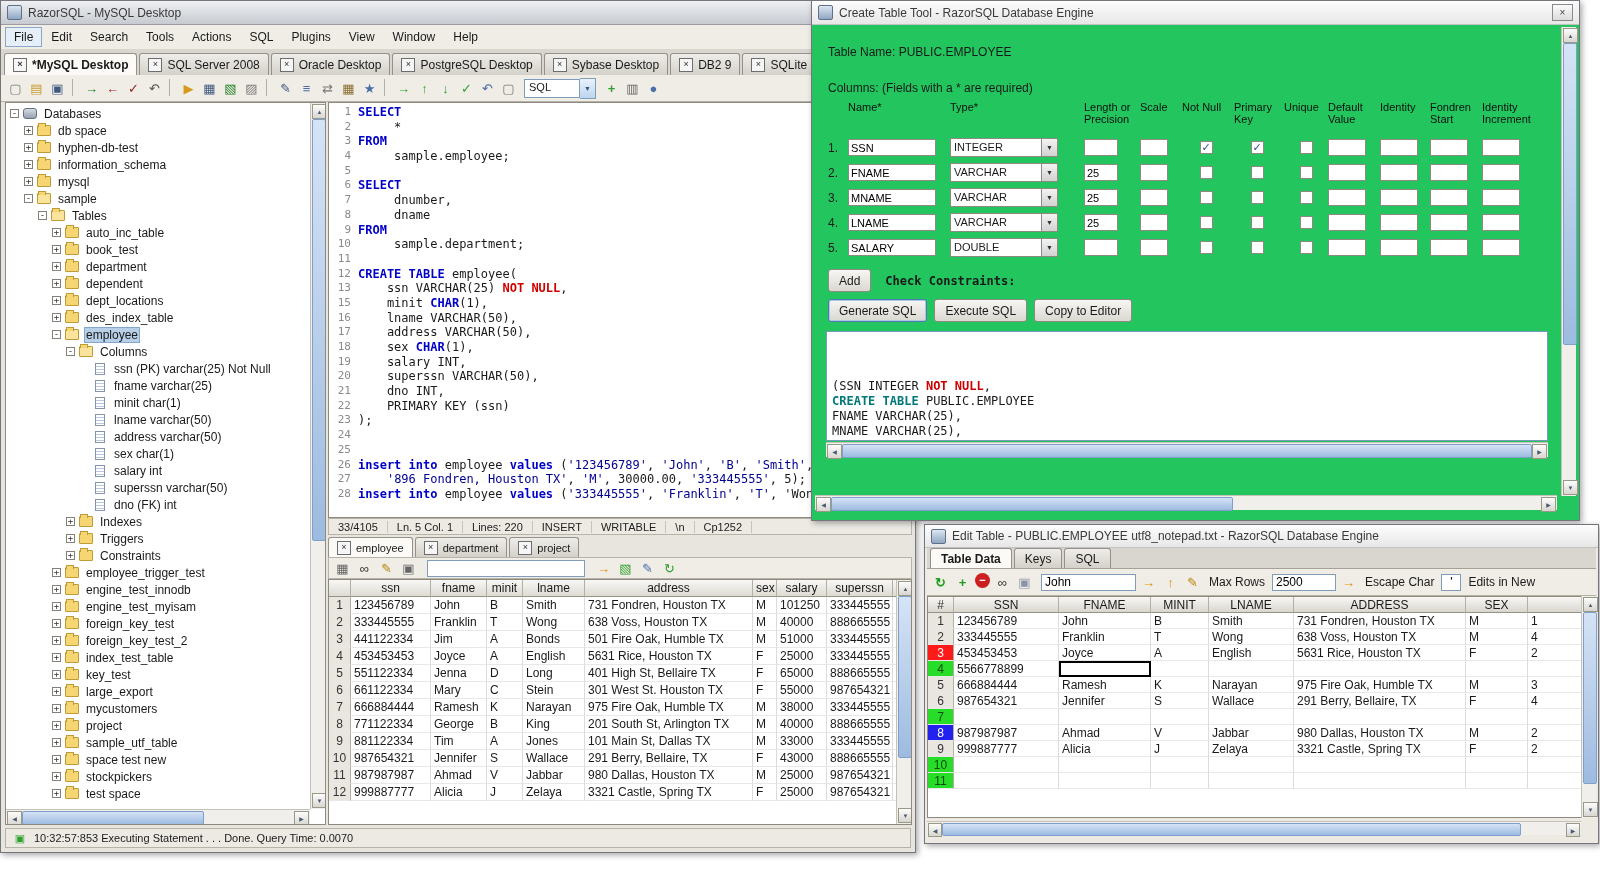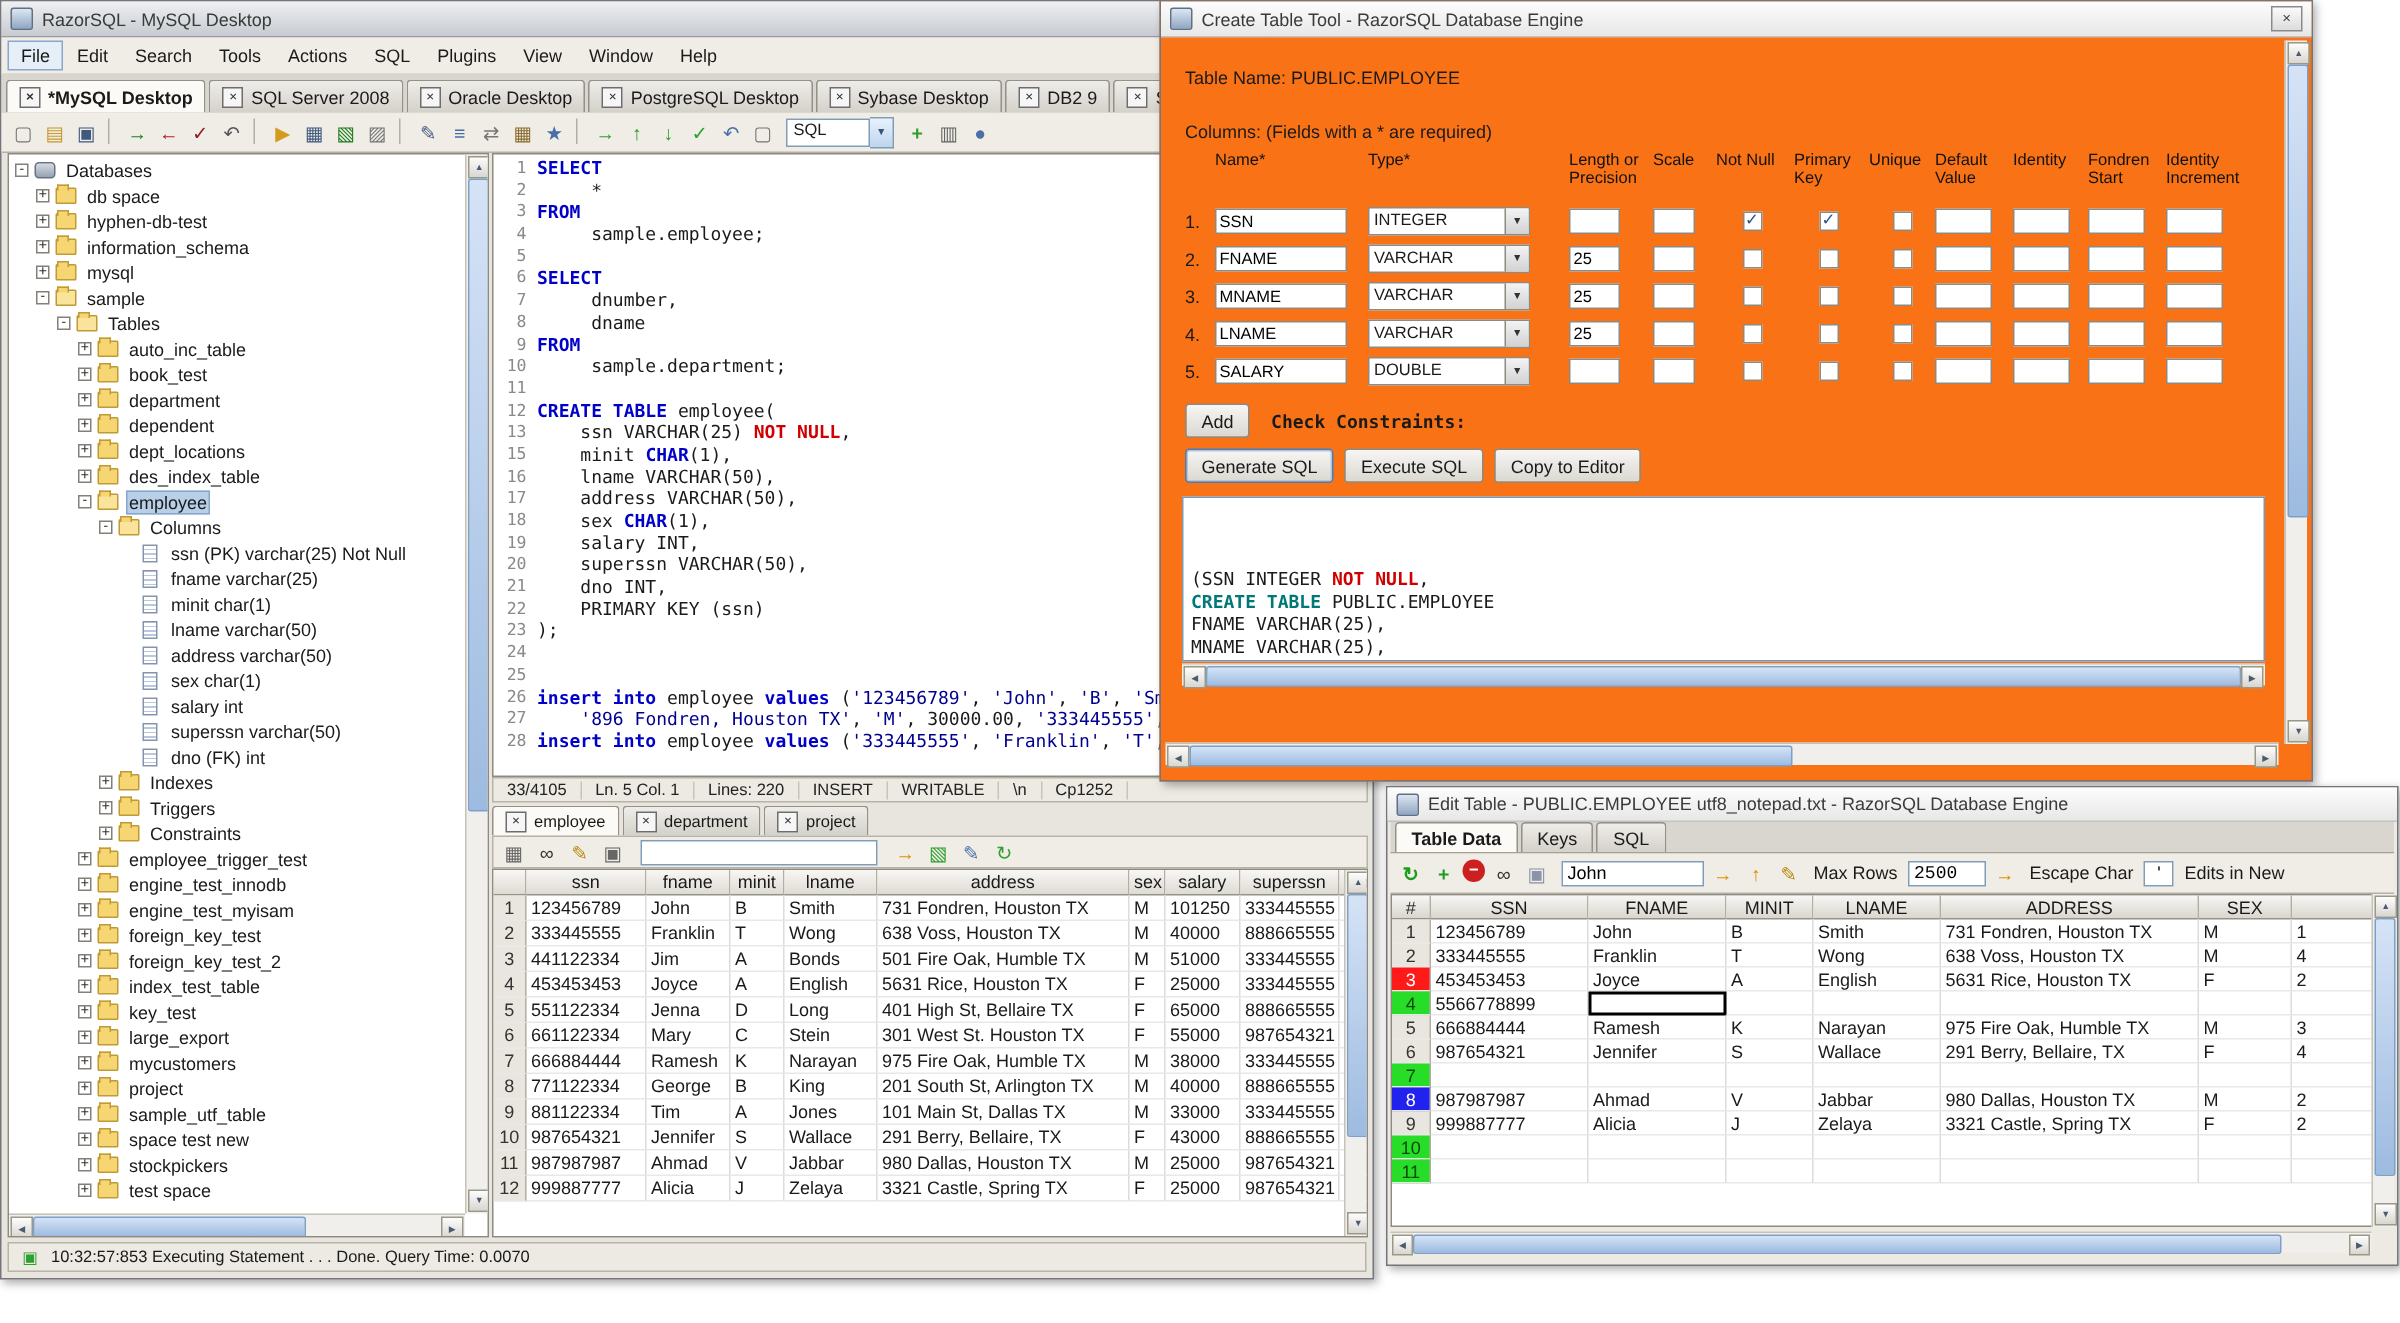--- a/index.html
+++ b/index.html
@@ -1,20 +1,20 @@
 <!DOCTYPE html>
 <html style="--selection: #b8cfe8; --row_marker_red: #ff1a1a; --row_marker_green: #27dd27; --row_marker_blue: #2222ee; --keyword_blue: #0000c8; --keyword_red: #d00000; --string_blue: #000090; --dialog_keyword_teal: #007878;"><head>
 <meta charset="utf-8">
 <style>
   html,body{margin:0;padding:0}
   body{width:1600px;height:882px;position:relative;background:#ffffff;
        font-family:"Liberation Sans",sans-serif;font-size:12px;color:#1a1a1a;overflow:hidden}
   .window{position:absolute;border:1px solid #75757c;box-shadow:2px 2px 6px rgba(0,0,0,.35);box-sizing:border-box}
   #main-window{left:0;top:0;width:916px;height:853px;background:#e8e5de;z-index:1}
-  #create-window{left:773px;top:0;width:769px;height:521px;background:#f97316;z-index:2}
+  #create-window{left:811px;top:0;width:769px;height:521px;background:#22c55e;z-index:2}
   #edit-window{left:924px;top:524px;width:675px;height:320px;background:#eceae3;z-index:3}
 
   
   .titlebar{position:absolute;left:0;right:0;top:0;display:flex;align-items:center;gap:6px;padding:0 6px;box-sizing:border-box}
   .main-tb{height:24px;background:linear-gradient(#eef0f2,#c7cbd1);border-bottom:1px solid #9b9ba1}
   .dlg-tb{height:24px;background:linear-gradient(#fdfdfd,#e7e7e7);border-bottom:1px solid #c2c2c2}
   .tb-title{font-size:12px;color:#3a3a3a;white-space:nowrap;overflow:hidden}
   .app-icon{width:13px;height:13px;flex:none;border:1px solid #5f7186;background:linear-gradient(#dce6f2,#90a7c2);border-radius:2px}
   .close-btn{margin-left:auto;width:19px;height:15px;border:1px solid #8a8a8a;background:linear-gradient(#fbfbfb,#dcdcdc);
              display:flex;align-items:center;justify-content:center;font-size:10px;color:#444;flex:none}
@@ -1133,21 +1133,21 @@
         <span class="tbi" style="color:#8a93a8">▣</span>
       </span>
     <input class="e-input" style="width: 95px; margin-left: 4px;" value="John">
     <span style="display:flex;gap:3px">
 
     <span class="tbi" style="color:#e09000;font-weight:bold">→</span>
         <span class="tbi" style="color:#e09000;font-weight:bold">↑</span>
         <span class="tbi" style="color:#b8860b">✎</span>
       </span>
     <span class="e-label">Max Rows</span>
-    <input class="e-input" style="width: 52px; font-family: Liberation Mono, monospace;" value="2500">
+    <input class="e-input" style="width: 64px;" value="2500">
     <span style="display:flex;gap:3px">
 
     <span class="tbi" style="color:#e09000;font-weight:bold">→</span>
       </span>
     <span class="e-label">Escape Char</span>
     <input class="e-input" style="width: 20px; text-align: center;" value="'">
     <span class="e-label">Edits in New</span>
   </div>
 
   <div id="edit-grid">

